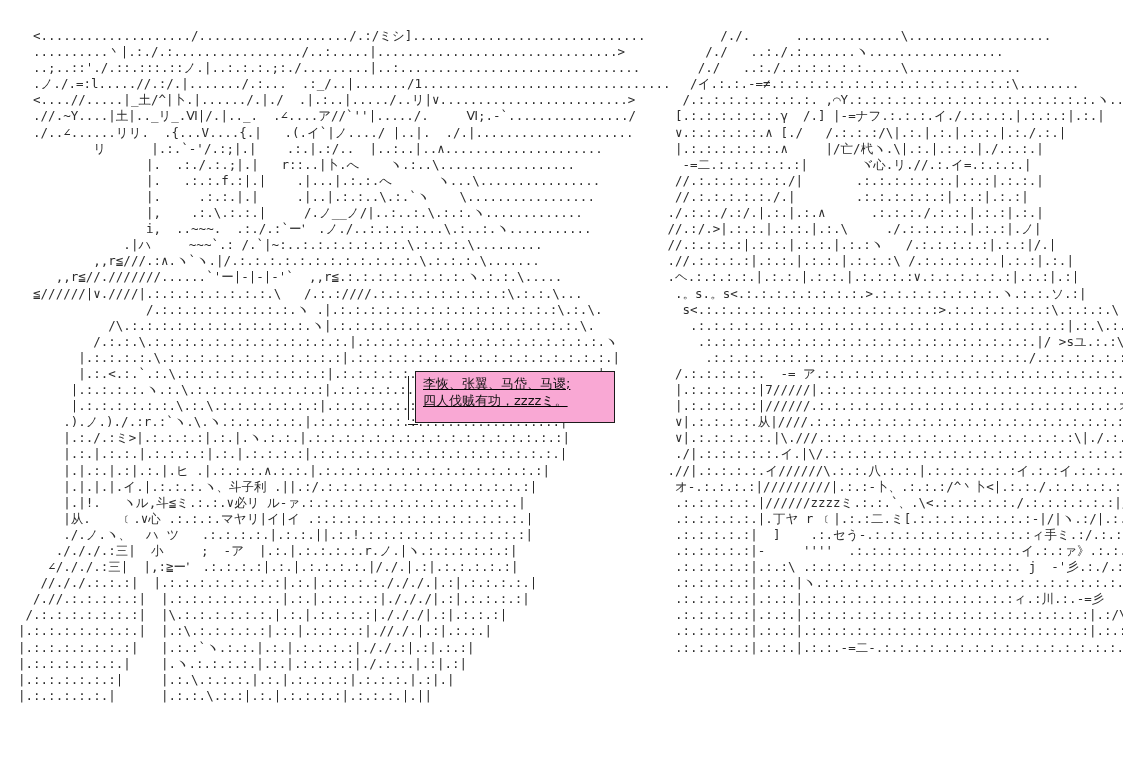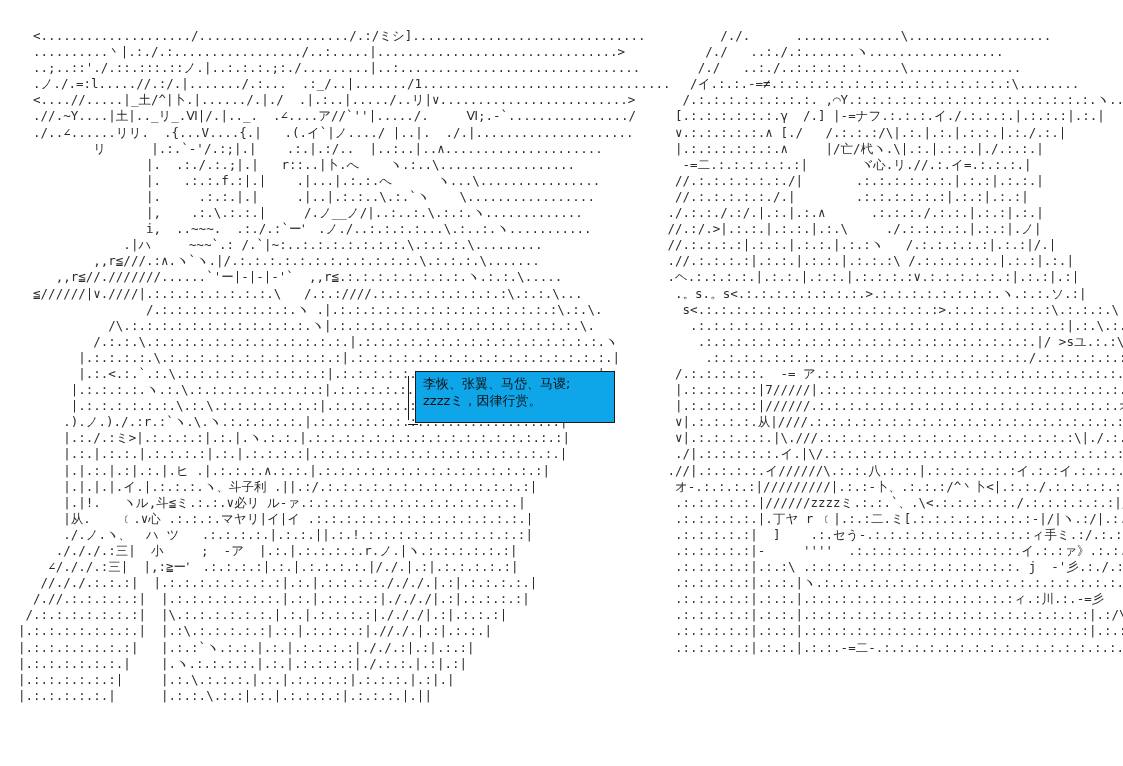--- a/index.html
+++ b/index.html
@@ -42,24 +42,25 @@
     width: 483px;
     padding-left: 20px;
   }
   
   #balloon {
     position: absolute;
     left: 415px;
     top: 371px;
     width: 200px;
     height: 52px;
-    background: #0ea5e9;
+    background: #f9a8d4;
     border: 1px solid #1b1b1b;
     box-sizing: border-box;
     z-index: 10;
+    text-decoration: underline;
   }
   #balloon .bl-inner {
     padding: 3px 6px 0 7px;
     font-family: "DejaVu Sans", "Liberation Sans", sans-serif;
     font-size: 13px;
     line-height: 17px;
     color: #111111;
     white-space: nowrap;
   }
   #balloon .bl-tick {
@@ -165,17 +166,17 @@
   .:.:.:.:.:|.:.:.|.:.:.:.:.:.:.:.:.:.:.:.:.:.:ィ.:川.:.‐=彡
   .:.:.:.:.:|.:.:.|.:.:.:.:.:.:.:.:.:.:.:.:.:.:.:.:.:.:.:|.:/\
   .:.:.:.:.:|.:.:.|.:.:.:.:.:.:.:.:.:.:.:.:.:.:.:.:.:.:.:|.:.:.:\
   .:.:.:.:.:|.:.:.|.:.:.‐=二‐.:.:.:.:.:.:.:.:.:.:.:.:.:.:.:.:.:\</div>
 
   <div id="balloon">
     <div class="bl-tick"></div>
     <div class="bl-tick2"></div>
     <div class="bl-inner">
       <div>李恢、张翼、马岱、马谡;</div>
-      <div>zzzzミ，因律行赏。</div>
+      <div>四人伐贼有功，zzzzミ。</div>
     </div>
   </div>
 
 </div>
 
 </body></html>

